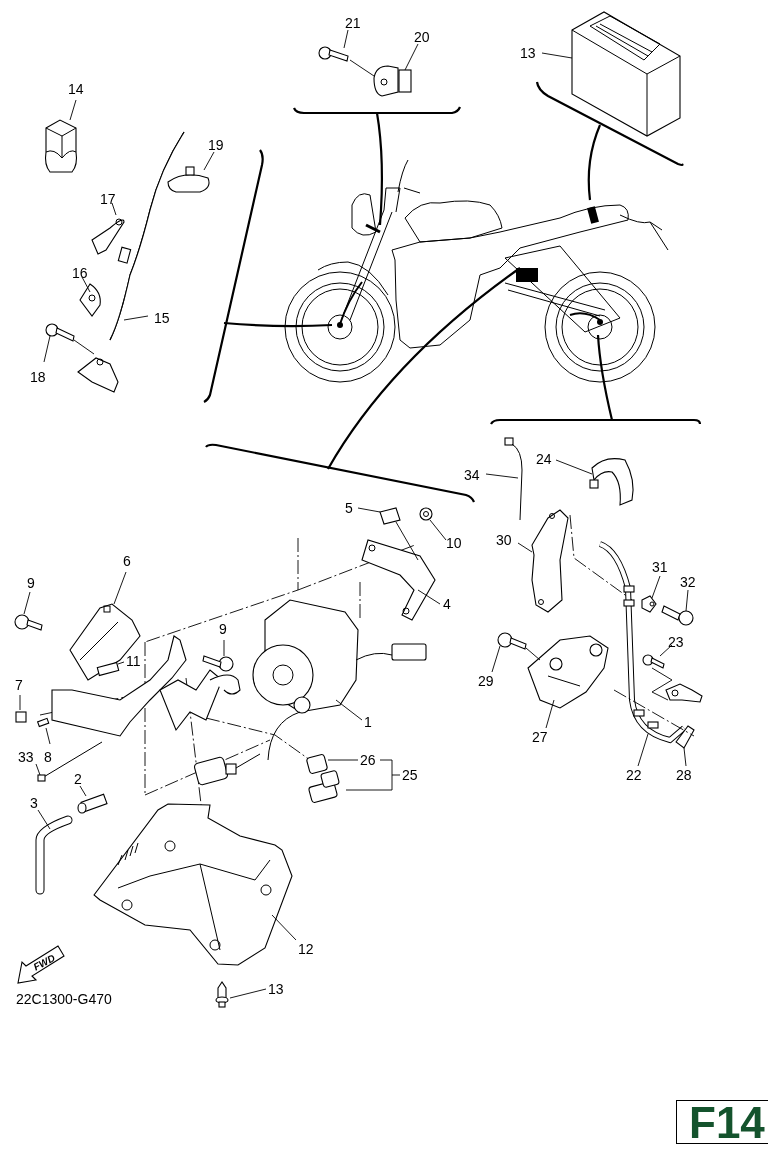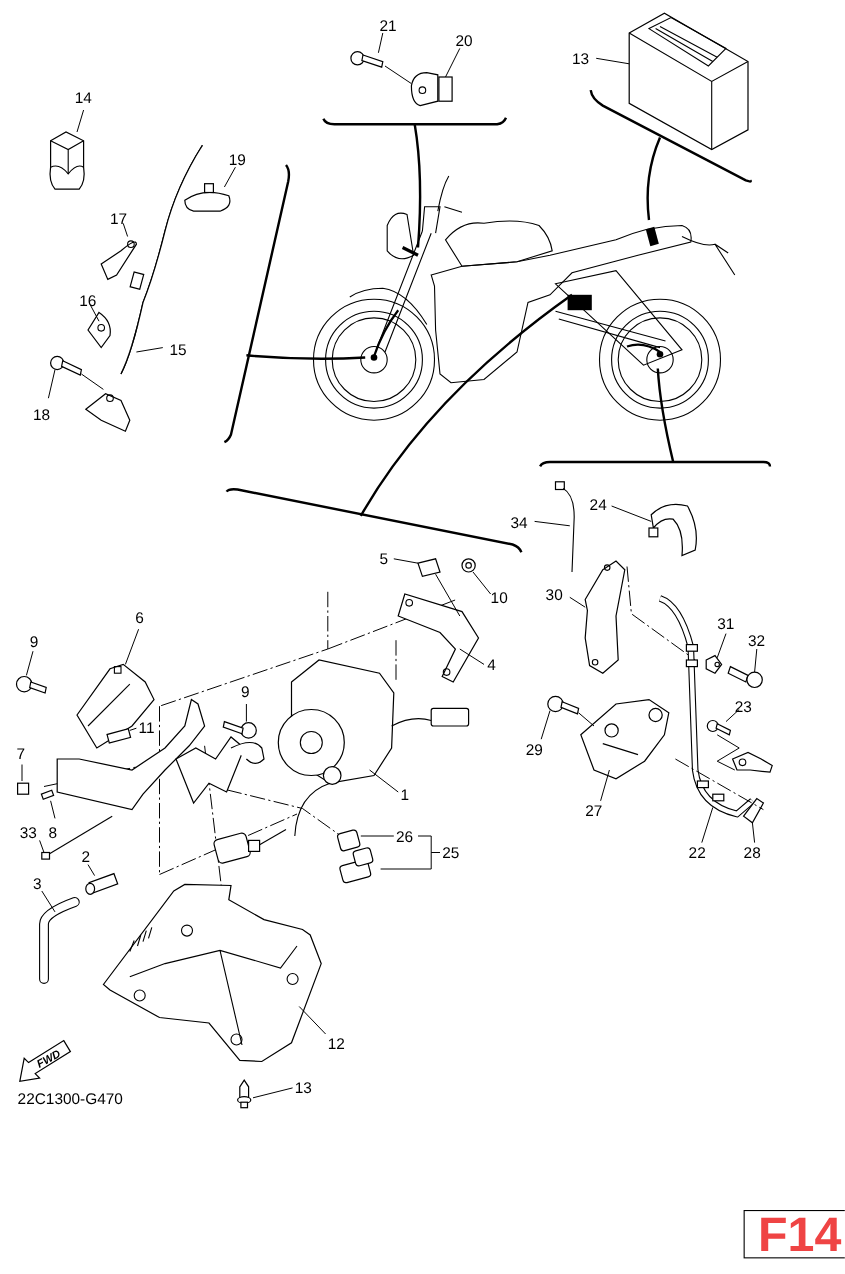--- a/index.html
+++ b/index.html
@@ -6,21 +6,21 @@
   body{width:768px;height:1158px;overflow:hidden;position:relative;font-family:"Liberation Sans",sans-serif;}
   #diagram{position:absolute;left:0;top:0;width:768px;height:1158px;}
   .lbl{font-family:"Liberation Sans",sans-serif;font-size:14px;fill:#000;}
   .code{font-family:"Liberation Sans",sans-serif;font-size:14px;fill:#000;}
   .part{fill:#fff;stroke:#000;stroke-width:1.1;}
   .thin{fill:none;stroke:#000;stroke-width:1;}
   .lead{fill:none;stroke:#000;stroke-width:0.9;}
   .dash{fill:none;stroke:#000;stroke-width:0.9;stroke-dasharray:14 3 2 3;}
   .callout{fill:none;stroke:#000;stroke-width:2.2;}
   .fig{position:absolute;left:676px;top:1100px;width:110px;height:44px;border:1.5px solid #000;box-sizing:border-box;background:#fff;overflow:hidden;}
-  .fig span{position:absolute;left:12px;top:-6px;font-family:"Liberation Sans",sans-serif;font-weight:bold;font-size:44px;line-height:56px;color:#ef4444;white-space:nowrap;}
+  .fig span{position:absolute;left:12px;top:-6px;font-family:"Liberation Sans",sans-serif;font-weight:bold;font-size:44px;line-height:56px;color:#14532d;white-space:nowrap;}
 </style>
 </head>
 <body>
 
 <svg id="diagram" viewBox="0 0 768 1158" xmlns="http://www.w3.org/2000/svg">
 
   <g>
     <path class="callout" d="M294 108 Q296 113 304 113 L452 113 Q458 112 460 107"></path>
     <path class="callout" d="M377 113 Q385 160 380 225"></path>
     <path class="callout" d="M537 82 Q538 90 548 96 L678 164 Q684 166 682 164"></path>

